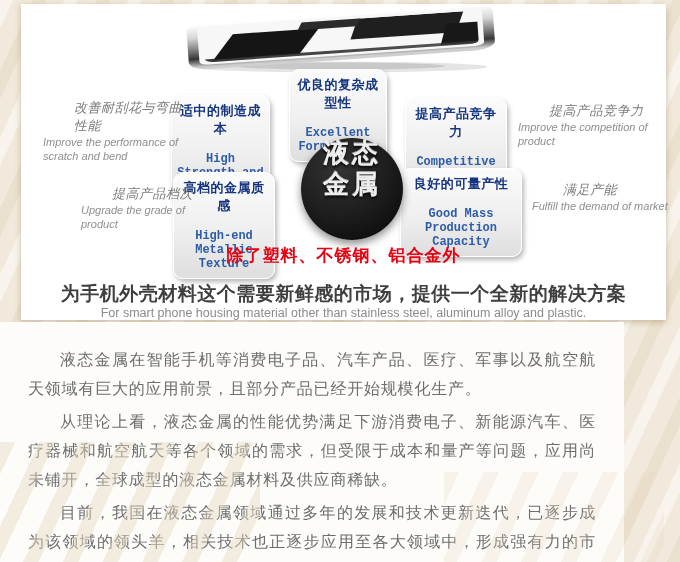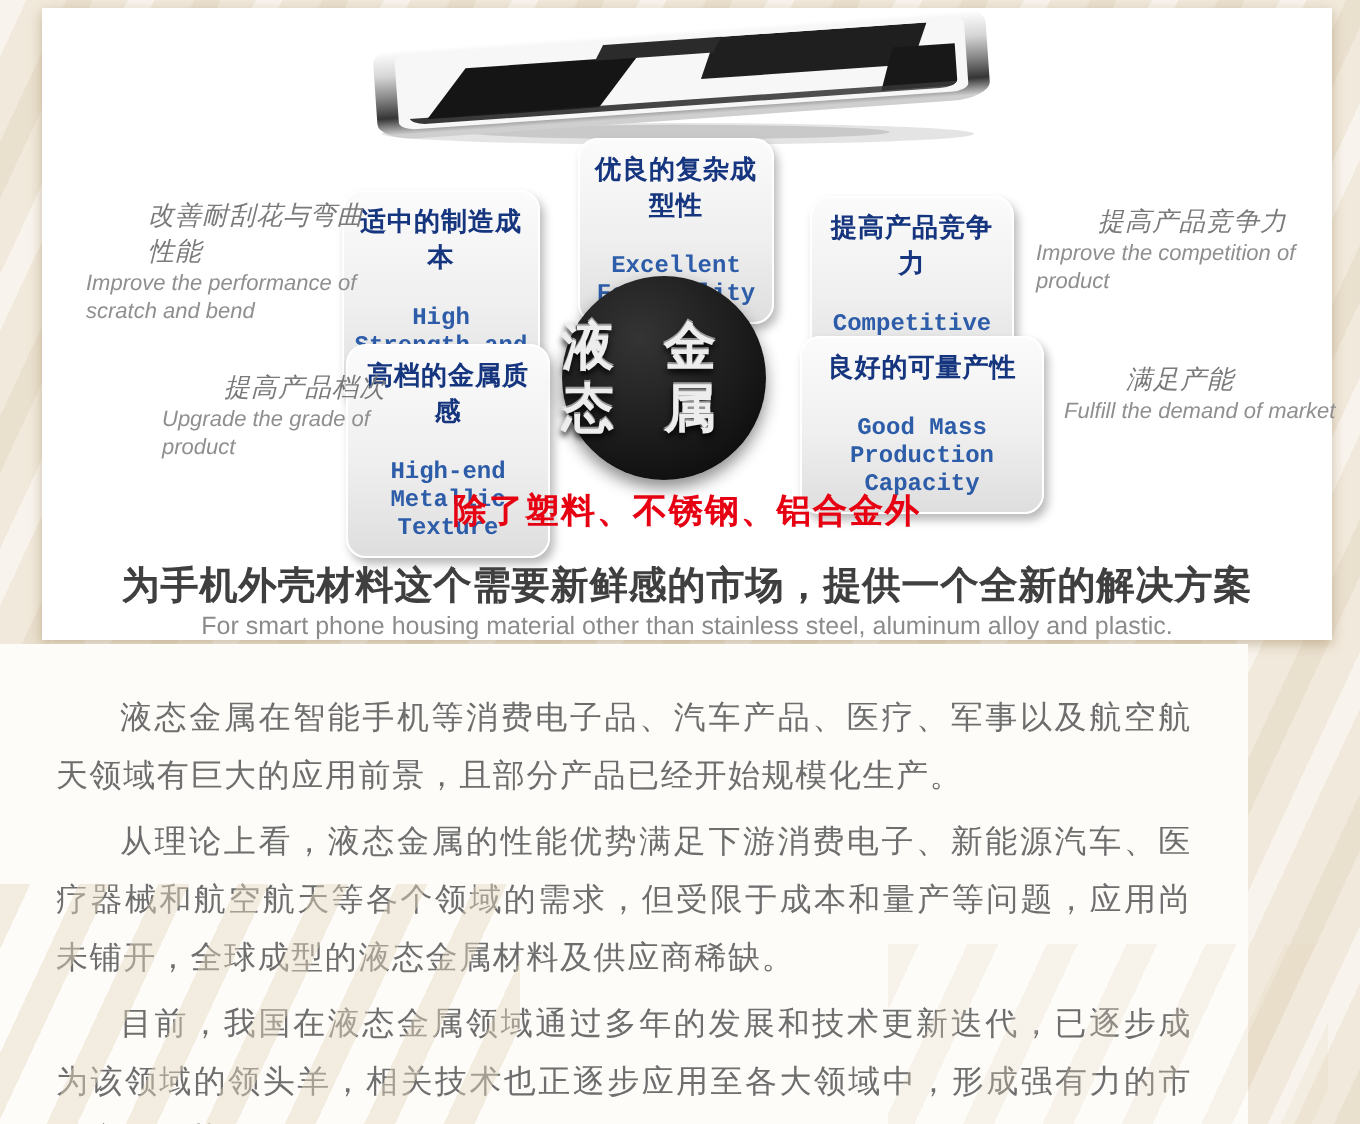--- a/index.html
+++ b/index.html
@@ -30,25 +30,25 @@
   }
   .fbox .zh { font-size:13px; font-weight:bold; color:#16357f; letter-spacing:.5px; }
   .fbox .en { font-size:12px; line-height:1.18; color:#2d5ca8; margin-top:14px; font-weight:600; }
   .b-formability { left:268px; top:65px;  width:98px;  }
   .b-strength    { left:150px; top:91px;  width:99px;  }
   .b-cost        { left:384px; top:94px;  width:102px; }
   .b-texture     { left:152px; top:168px; width:102px; }
   .b-mass        { left:379px; top:164px; width:122px; }
 
   .core-circle {
-    position:absolute; left:260px; top:134px; width:102px; height:102px;
+    position:absolute; left:280px; top:134px; width:102px; height:102px;
     border-radius:50%;
     background:radial-gradient(circle at 38% 30%, #343434 0%, #1b1b1b 55%, #050505 100%);
     box-shadow:0 4px 8px rgba(0,0,0,.45);
-    display:flex; align-items:center; justify-content:flex-start;
+    display:flex; flex-direction:column; align-items:center; justify-content:flex-start;
   }
   .core-circle span {
     font-size:26px; font-weight:bold; letter-spacing:3px; line-height:1.18;
     color:#ededed; text-shadow:0 -1px 0 rgba(255,255,255,.55), 0 2px 3px rgba(0,0,0,.9);
   }
 
   .note { position:absolute; font-style:italic; }
   .note .zh { font-size:13px; color:#7a7a7a; letter-spacing:.5px;margin-left:31px; }
   .note .en { font-size:11px; line-height:1.25; color:#8f8f8f; margin-top:1px; }
   .n-scratch     { left:22px;  top:95px;  width:142px; }

